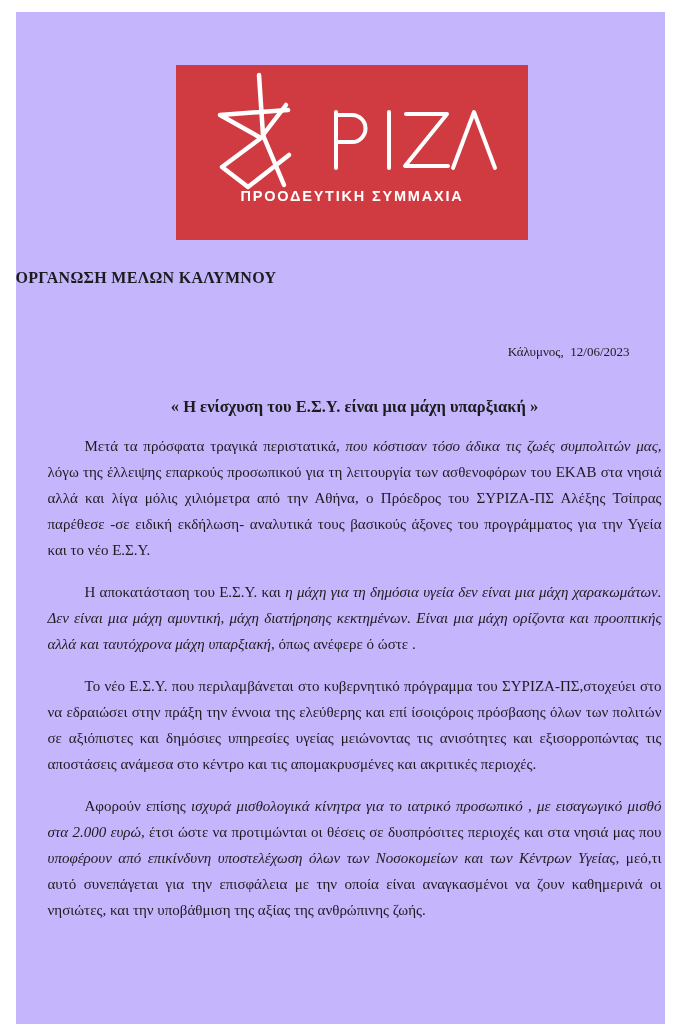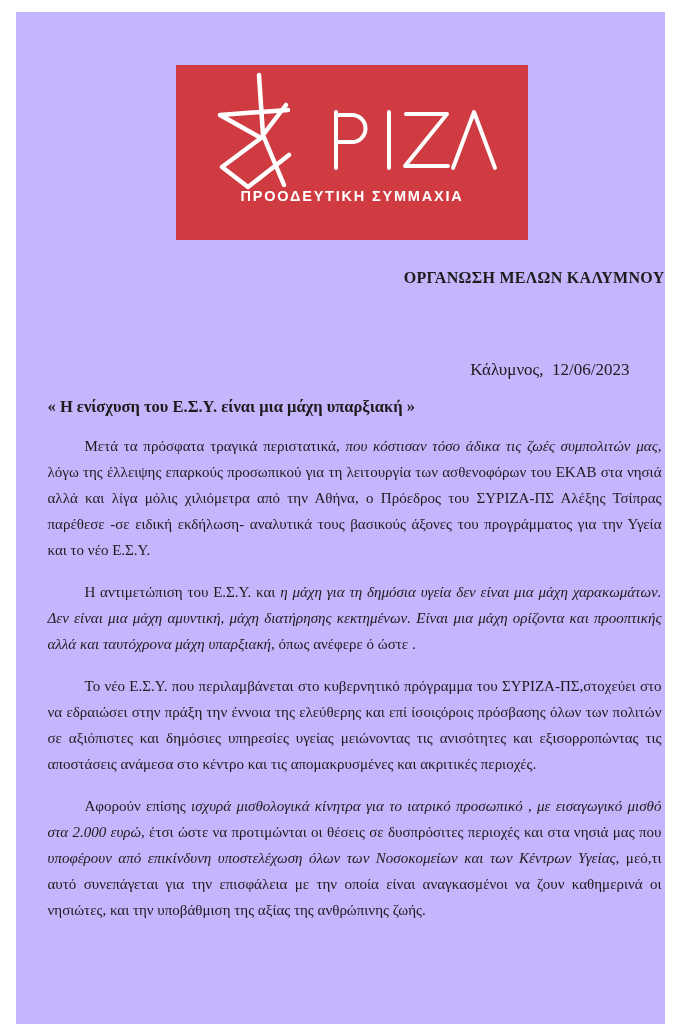--- a/index.html
+++ b/index.html
@@ -20,38 +20,39 @@
     top: 53px;
     width: 352px;
     height: 175px;
   }
   .logo svg { display: block; width: 100%; height: 100%; }
   .org-line {
     position: absolute;
     top: 257px;
     left: 0;
     width: 100%;
-    text-align: right;
+    text-align: left;
     font-weight: bold;
     font-size: 16px;
     letter-spacing: 0.3px;
   }
   .dateline {
     position: absolute;
-    top: 348px;
+    top: 332px;
     right: 35px;
-    font-size: 17px;
+    font-size: 13px;
     white-space: pre;
     text-align: right;
   }
   .doc-title {
     position: absolute;
     top: 385px;
     left: 32px;
     width: 614px;
+    text-align: center;
     font-weight: bold;
     font-size: 16.5px;
   }
   .body-text {
     position: absolute;
     top: 421px;
     left: 32px;
     width: 614px;
     font-size: 15px;
     line-height: 26px;
@@ -88,18 +89,18 @@
   </div>
 
   <div class="org-line">ΟΡΓΑΝΩΣΗ ΜΕΛΩΝ ΚΑΛΥΜΝΟΥ</div>
 
   <div class="dateline">Κάλυμνος,  12/06/2023</div>
 
   <div class="doc-title">« Η ενίσχυση του Ε.Σ.Υ. είναι μια μάχη υπαρξιακή »</div>
 
   <div class="body-text">
     <p><span class="run-regular">Μετά τα πρόσφατα τραγικά περιστατικά, </span><span class="run-italic">που κόστισαν τόσο άδικα τις ζωές συμπολιτών μας,</span><span class="run-regular"> λόγω της έλλειψης επαρκούς προσωπικού για τη λειτουργία των ασθενοφόρων του ΕΚΑΒ στα νησιά αλλά και λίγα μόλις χιλιόμετρα από την Αθήνα, ο Πρόεδρος του ΣΥΡΙΖΑ-ΠΣ Αλέξης Τσίπρας παρέθεσε -σε ειδική εκδήλωση- αναλυτικά τους βασικούς άξονες του προγράμματος για την Υγεία και το νέο Ε.Σ.Υ.</span></p>
-    <p><span class="run-regular">Η αντιμετώπιση του Ε.Σ.Υ. και </span><span class="run-italic">η μάχη για τη δημόσια υγεία δεν είναι μια μάχη χαρακωμάτων. Δεν είναι μια μάχη αμυντική, μάχη διατήρησης κεκτημένων. Είναι μια μάχη ορίζοντα και προοπτικής αλλά και ταυτόχρονα μάχη υπαρξιακή,</span><span class="run-regular"> όπως ανέφερε ό ώστε .</span></p>
+    <p><span class="run-regular">Η αποκατάσταση του Ε.Σ.Υ. και </span><span class="run-italic">η μάχη για τη δημόσια υγεία δεν είναι μια μάχη χαρακωμάτων. Δεν είναι μια μάχη αμυντική, μάχη διατήρησης κεκτημένων. Είναι μια μάχη ορίζοντα και προοπτικής αλλά και ταυτόχρονα μάχη υπαρξιακή,</span><span class="run-regular"> όπως ανέφερε ό ώστε .</span></p>
     <p><span class="run-regular">Το νέο Ε.Σ.Υ. που περιλαμβάνεται στο κυβερνητικό πρόγραμμα του ΣΥΡΙΖΑ-ΠΣ,στοχεύει στο να εδραιώσει στην πράξη την έννοια της ελεύθερης και επί ίσοιςόροις πρόσβασης όλων των πολιτών σε αξιόπιστες και δημόσιες υπηρεσίες υγείας μειώνοντας τις ανισότητες και εξισορροπώντας τις αποστάσεις ανάμεσα στο κέντρο και τις απομακρυσμένες και ακριτικές περιοχές.</span></p>
     <p><span class="run-regular">Αφορούν επίσης </span><span class="run-italic">ισχυρά μισθολογικά κίνητρα για το ιατρικό προσωπικό , με εισαγωγικό μισθό στα 2.000 ευρώ,</span><span class="run-regular"> έτσι ώστε να προτιμώνται οι θέσεις σε δυσπρόσιτες περιοχές και στα νησιά μας που </span><span class="run-bold-italic">υποφέρουν από επικίνδυνη υποστελέχωση όλων των Νοσοκομείων και των Κέντρων Υγείας,</span><span class="run-regular"> μεό,τι αυτό συνεπάγεται για την επισφάλεια με την οποία είναι αναγκασμένοι να ζουν καθημερινά οι νησιώτες, και την υποβάθμιση της αξίας της ανθρώπινης ζωής.</span></p>
   </div>
 
 </div>
 
 </body></html>

